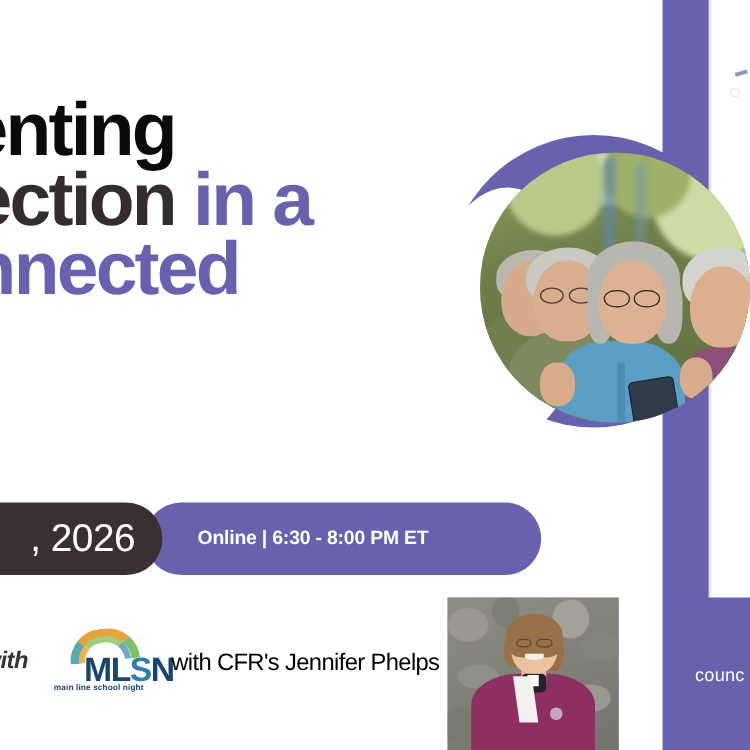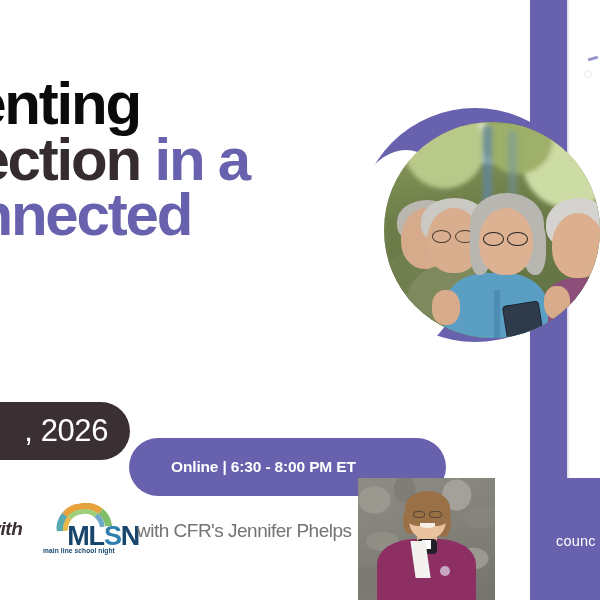--- a/index.html
+++ b/index.html
@@ -170,28 +170,27 @@
     font-size:31px;
     font-weight:400;
     letter-spacing:-.4px;
     white-space:nowrap;
     text-align:center;
   }
 
   
   .details-pill {
     position:absolute;
-    left:129px; top:402px;
+    left:116px; top:402px;
     width:317px; height:58px;
     background:#6861ae;
     border-radius:29px;
     display:flex; flex-direction:column;
     justify-content:center;
     padding-left:42px;
-    margin-top:36px;
   }
   .details-pill .dl {
     color:#ffffff;
     font-size:15.5px;
     font-weight:700;
     letter-spacing:-.15px;
     line-height:1.33;
     white-space:nowrap;
   }
 
@@ -250,21 +249,21 @@
     font-weight:700;
     color:#17456b;
     letter-spacing:.1px;
   }
 
   .speaker-text {
     position:absolute;
     left:137px; top:520px;
     font-size:19px;
     font-weight:400;
-    color:#737373;
+    color:#000000;
     letter-spacing:-.5px;
     white-space:nowrap;
   }
 
   
   .speaker-photo {
     position:absolute;
     left:358px; top:478px;
     width:137px; height:122px;
     overflow:hidden;

